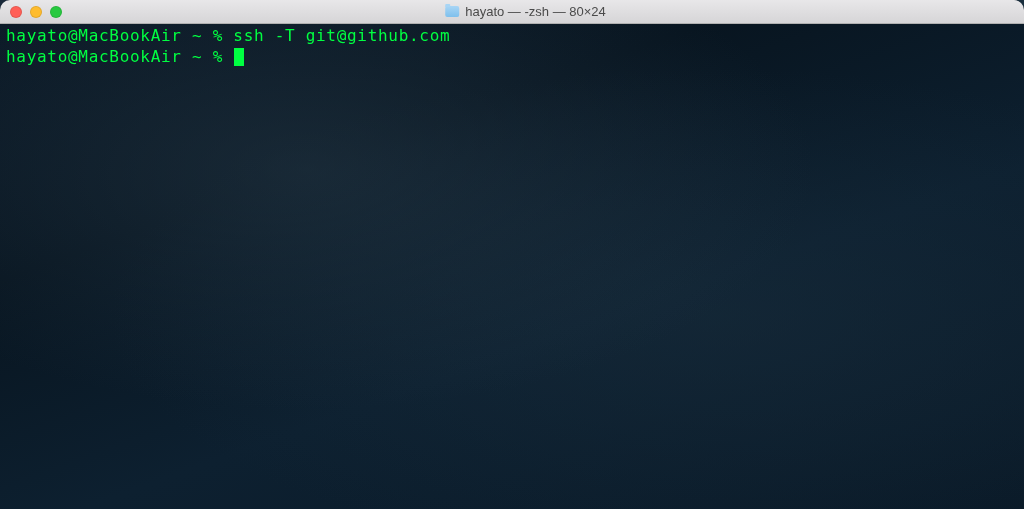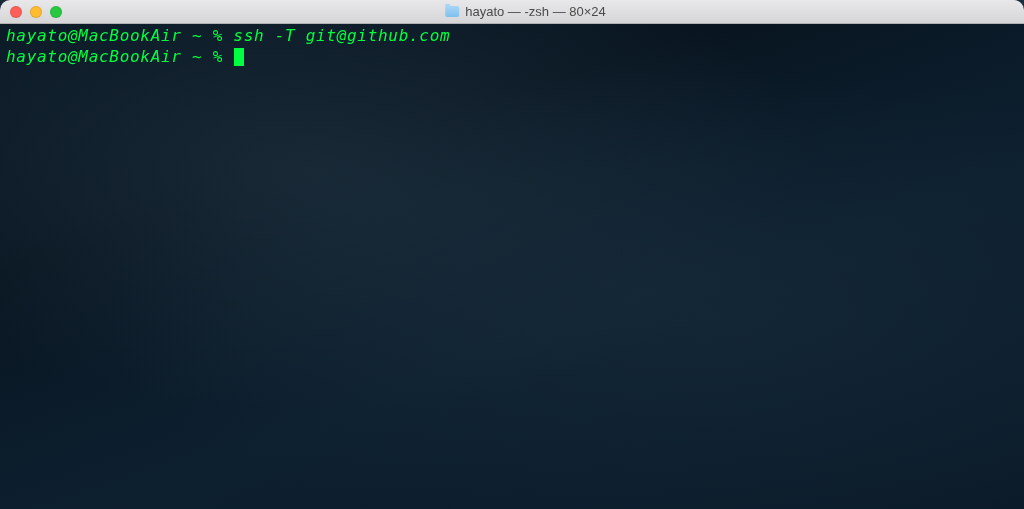--- a/index.html
+++ b/index.html
@@ -79,21 +79,21 @@
       background:
         radial-gradient(ellipse at 30% 30%, rgba(40,60,75,0.5), transparent 50%),
         radial-gradient(ellipse at 70% 60%, rgba(25,45,60,0.5), transparent 60%),
         linear-gradient(160deg, #0a1825 0%, #081520 30%, #0d2030 60%, #0a1a28 100%),
         #0a1520;
       width: 100%;
       height: calc(509px - 24px);
       white-space: pre-wrap;
       word-break: break-all;
     }
-    .term-line { display: block; font-style: italic; }
+    .term-line { display: block; }
     .prompt { color: #00ff41; }
     .cmd { color: #00ff41; }
     .output { color: #00ff41; }
     .cursor {
       display: inline-block;
       width: 10px;
       height: 18px;
       background: #00ff41;
       vertical-align: text-bottom;
       margin-left: 1px;

